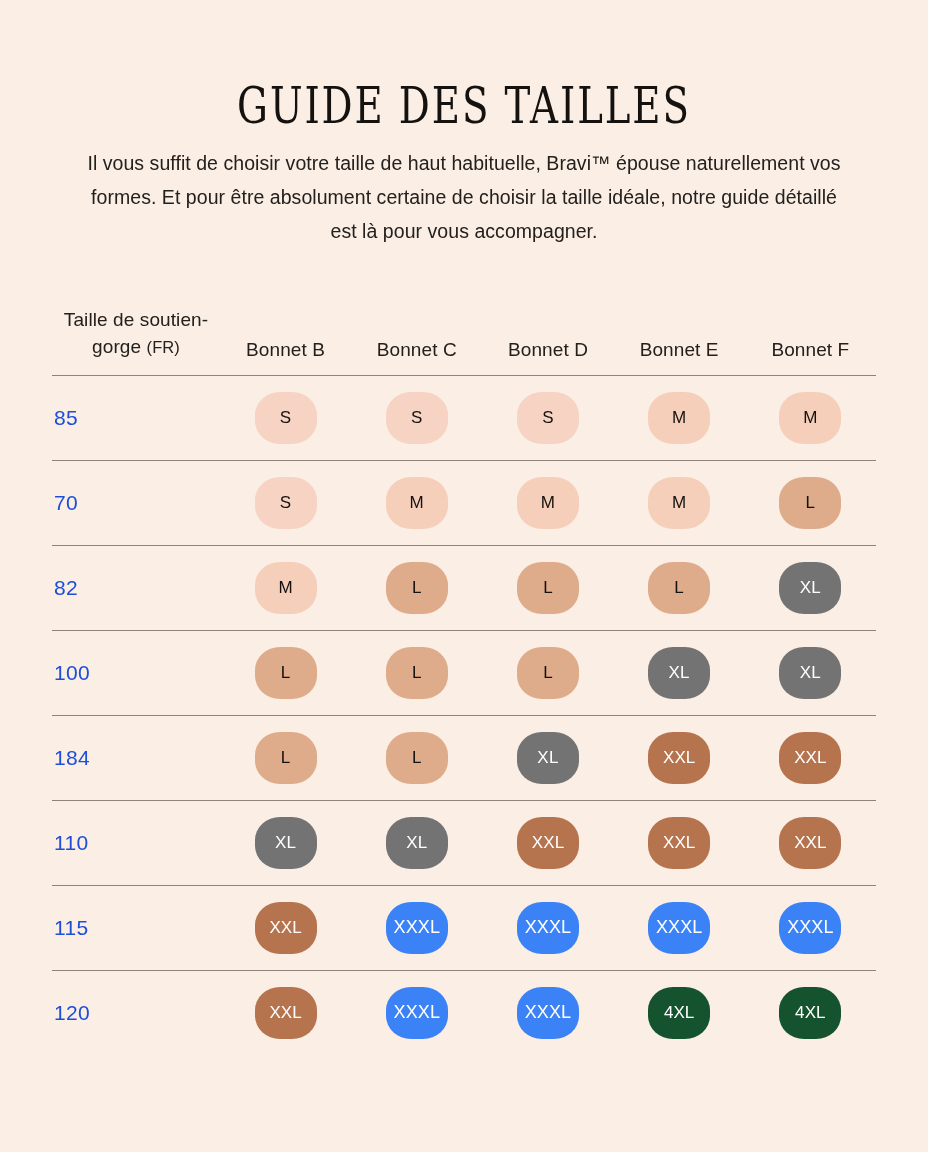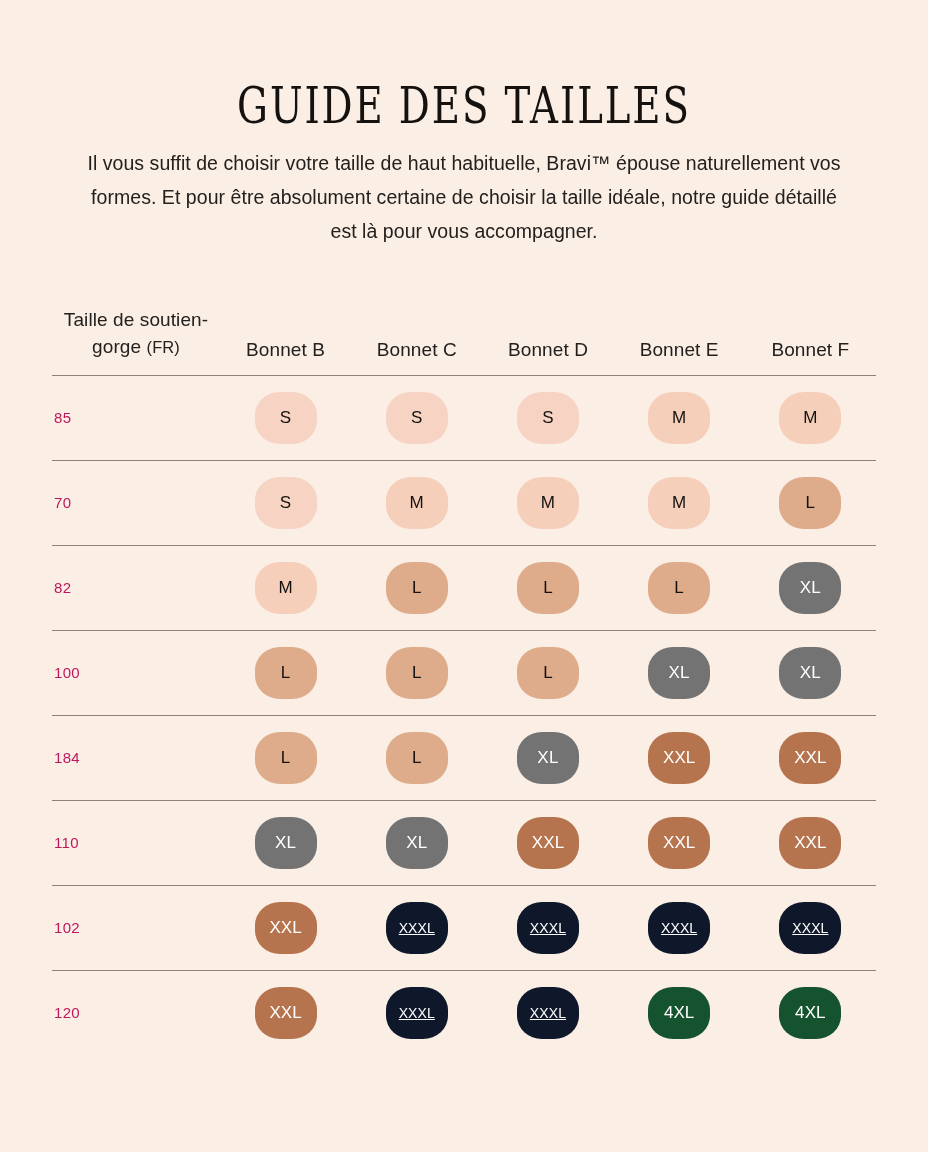--- a/index.html
+++ b/index.html
@@ -79,22 +79,22 @@
 
   tbody tr td {
     border-top: 1px solid #8d8379;
     height: 84px;
     text-align: center;
     vertical-align: middle;
     padding: 0;
   }
   tbody tr td.row-label {
     text-align: left;
-    font-size: 15px;
-    color: #be185d;
+    font-size: 21px;
+    color: #1d4ed8;
     letter-spacing: 0.3px;
     padding-left: 2px;
   }
 
   .pill {
     display: inline-flex;
     align-items: center;
     justify-content: center;
     width: 62px;
     height: 52px;
@@ -105,21 +105,21 @@
     box-sizing: border-box;
   }
   .pill.wide { letter-spacing: 0.1px; }
 
   
   .pill.s    { background: #f6d3c2; color: #14110f; }
   .pill.m    { background: #f6cfbb; color: #14110f; }
   .pill.l    { background: #dfac8b; color: #14110f; }
   .pill.xl   { background: #737373; color: #ffffff; }
   .pill.xxl  { background: #b5744e; color: #ffffff; }
-  .pill.xxxl { background: #0f172a; color: #ffffff; font-size: 14px; text-decoration: underline; }
+  .pill.xxxl { background: #3b82f6; color: #ffffff; font-size: 18px; }
   .pill.4xl  { background: #79432a; color: #ffffff; }
   .pill.q4xl { background: #14532d; color: #ffffff; }
 </style>
 </head>
 <body>
 
 <div class="page">
 
   <h1 class="title">GUIDE DES TAILLES</h1>
 
@@ -191,21 +191,21 @@
           </tr>
           <tr>
             <td class="row-label">110</td>
             <td><span class="pill xl">XL</span></td>
             <td><span class="pill xl">XL</span></td>
             <td><span class="pill xxl wide">XXL</span></td>
             <td><span class="pill xxl wide">XXL</span></td>
             <td><span class="pill xxl wide">XXL</span></td>
           </tr>
           <tr>
-            <td class="row-label">102</td>
+            <td class="row-label">115</td>
             <td><span class="pill xxl wide">XXL</span></td>
             <td><span class="pill xxxl wide">XXXL</span></td>
             <td><span class="pill xxxl wide">XXXL</span></td>
             <td><span class="pill xxxl wide">XXXL</span></td>
             <td><span class="pill xxxl wide">XXXL</span></td>
           </tr>
           <tr>
             <td class="row-label">120</td>
             <td><span class="pill xxl wide">XXL</span></td>
             <td><span class="pill xxxl wide">XXXL</span></td>

